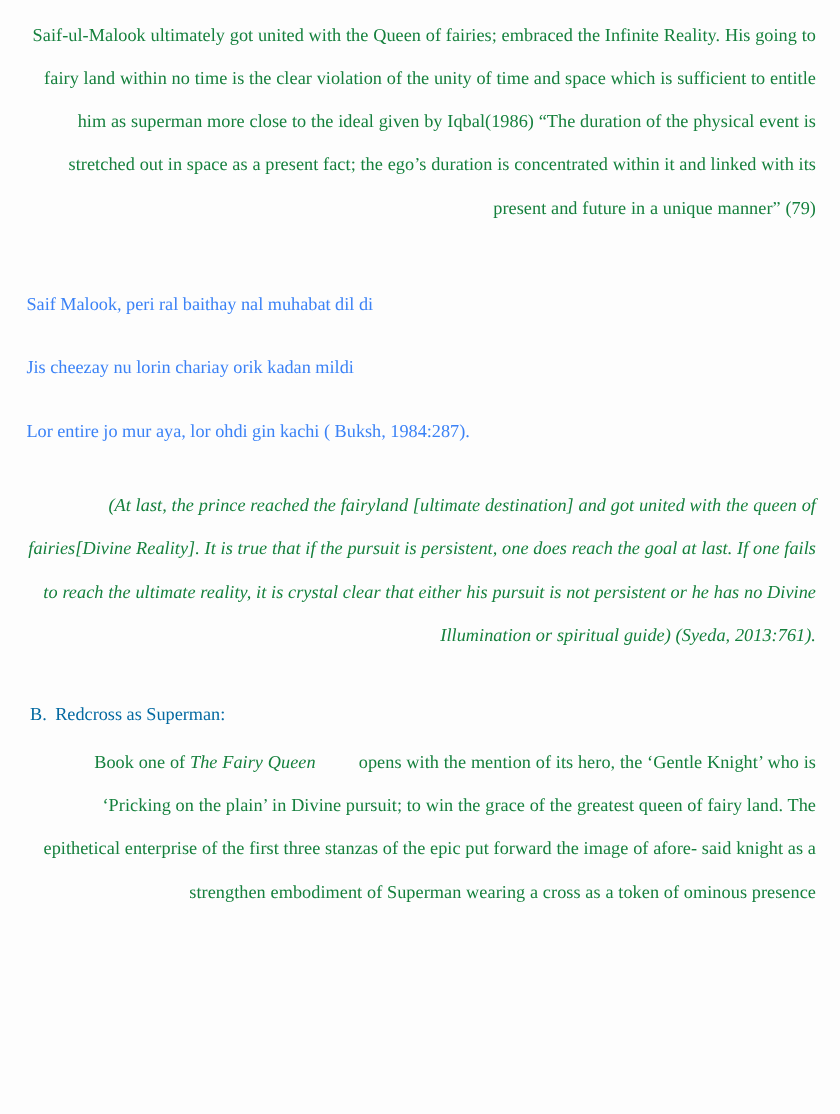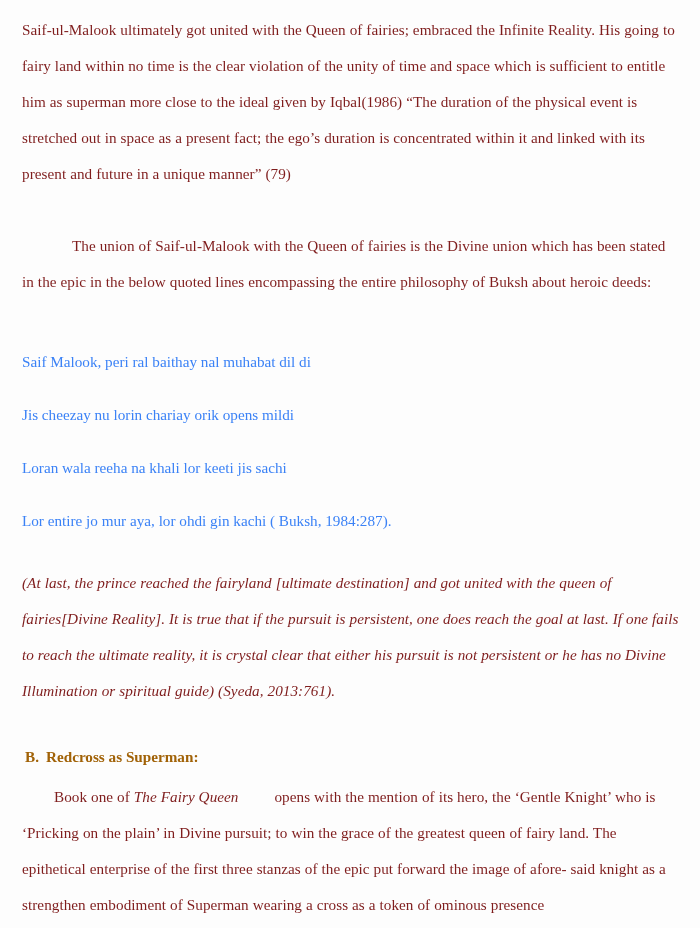--- a/index.html
+++ b/index.html
@@ -28,22 +28,22 @@
     position: absolute;
     left: 22px;
     top: 0px;
     width: 658px;
   }
 
   
   .para {
     font-size: 15.2px;
     line-height: 36px;
-    text-align: left;
-    color: #7f1d1d;
+    text-align: right;
+    color: #15803d;
     margin: 0;
     letter-spacing: 0.05px;
     word-spacing: 0.1px;
   }
 
   .para.indented {
     text-indent: 50px;
   }
 
   
@@ -71,22 +71,22 @@
 
   
   .block-after-verse {
     margin-top: 18px;
     font-style: italic;
   }
 
   
   .section-heading {
     font-size: 15.2px;
-    font-weight: bold;
-    color: #a16207;
+    font-weight: normal;
+    color: #0369a1;
     margin: 0;
     padding-left: 3px;
     line-height: 30px;
   }
 
   .heading-gap {
     margin-top: 33px;
   }
 
   .heading-letter {
@@ -107,26 +107,24 @@
   .nowrap-seg { white-space: pre-wrap; margin-left: 32px; }
 </style>
 </head>
 <body>
 
 <div id="page">
   <div id="text-column">
 
     <p class="para block-first">Saif-ul-Malook ultimately got united with the Queen of fairies; embraced the Infinite Reality. His going to fairy land within no time is the clear violation of the unity of time and space which is sufficient to entitle him as superman more close to the ideal given by Iqbal(1986) “The duration of the physical event is stretched out in space as a present fact; the ego’s duration is concentrated within it and linked with its present and future in a unique manner” (79)</p>
 
-    <p class="para indented block-gap-para">The union of Saif-ul-Malook with the Queen of fairies is the Divine union which has been stated in the epic in the below quoted lines  encompassing the entire philosophy of Buksh about heroic deeds:</p>
 
     <div class="verse-group">
       <p class="verse-line">Saif Malook, peri ral baithay nal muhabat dil di</p>
-      <p class="verse-line">Jis cheezay nu lorin chariay orik opens mildi</p>
-      <p class="verse-line">Loran wala reeha na khali lor keeti jis sachi</p>
+      <p class="verse-line">Jis cheezay nu lorin chariay orik kadan mildi</p>
       <p class="verse-line">Lor entire jo mur aya, lor ohdi gin kachi ( Buksh, 1984:287).</p>
     </div>
 
     <p class="para block-after-verse">(At last, the prince reached the fairyland [ultimate destination] and got united with the queen of fairies[Divine Reality]. It is true that if the pursuit is persistent, one does reach the goal at last. If one fails to reach the ultimate reality, it is crystal clear that either his pursuit is not persistent or he has no Divine Illumination or spiritual guide) (Syeda, 2013:761).</p>
 
     <h2 class="section-heading heading-gap">
       <span class="heading-letter">B.</span><span>Redcross as Superman:</span>
     </h2>
 
     <p class="para block-after-heading">

